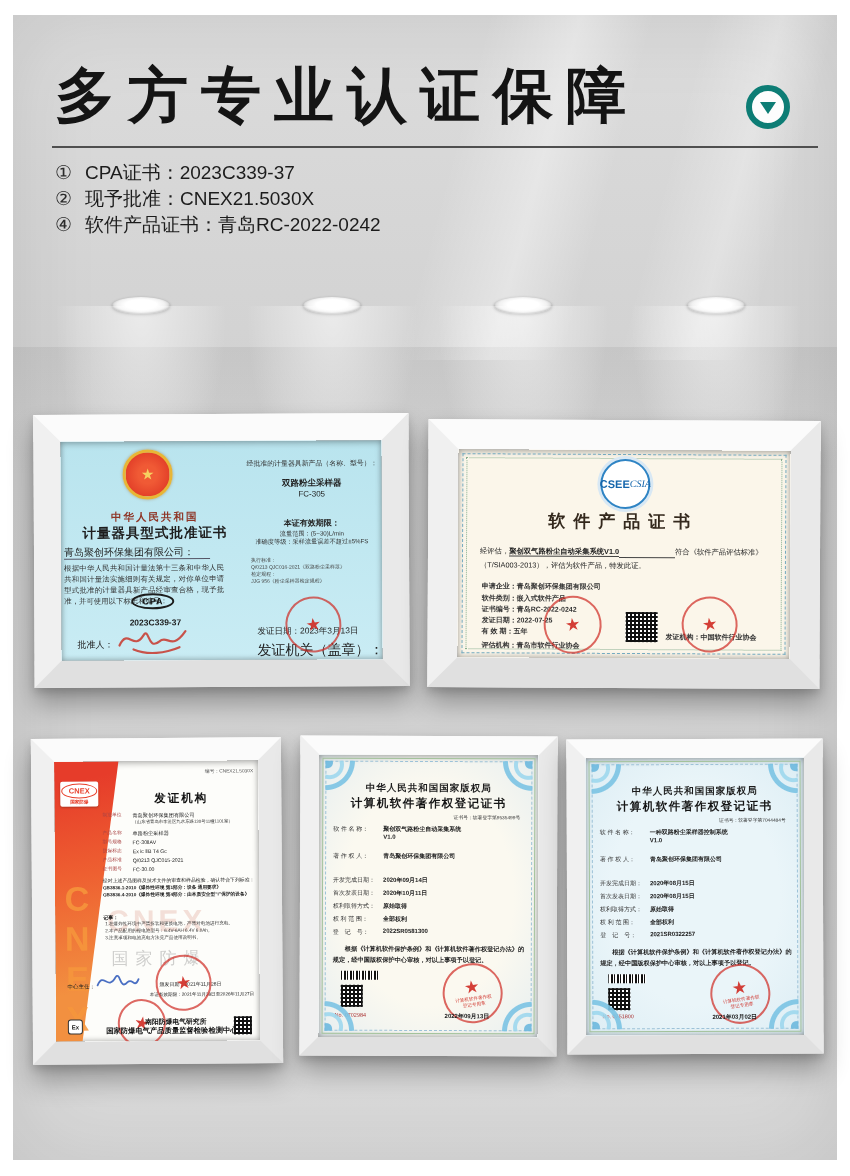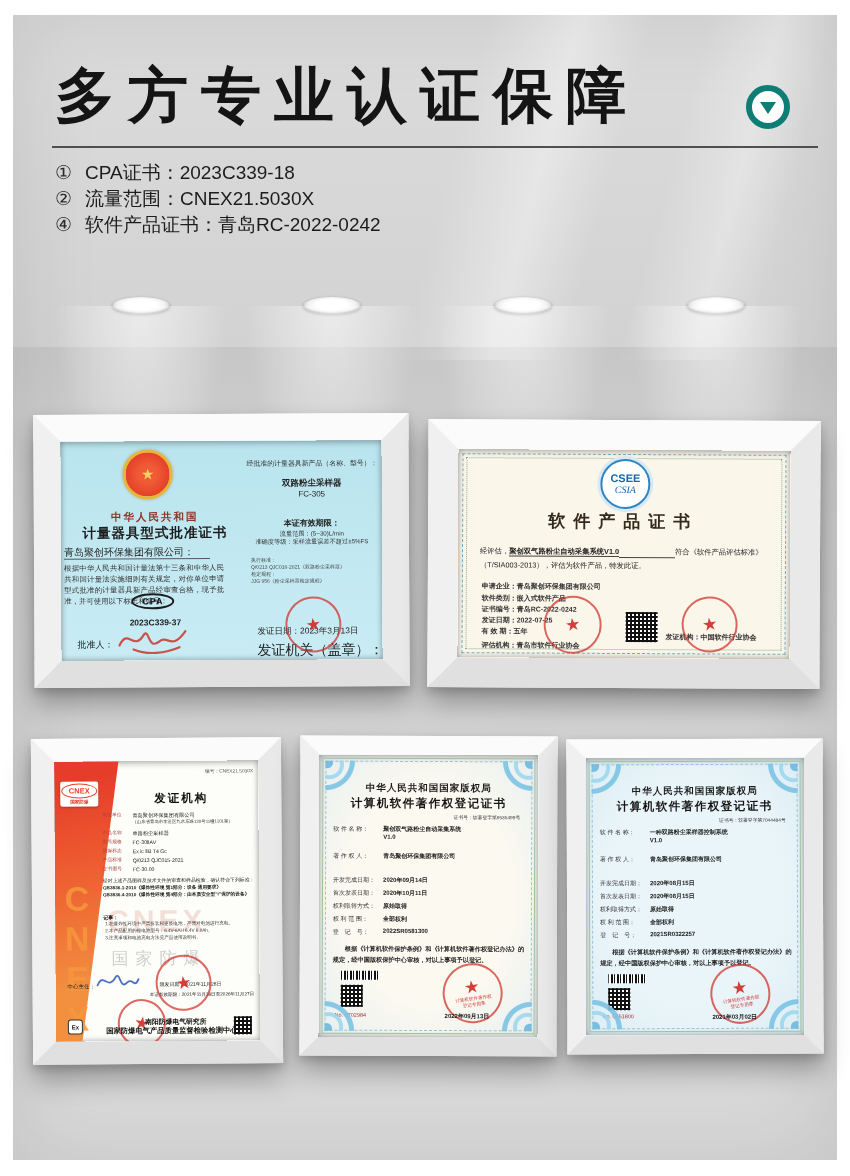--- a/index.html
+++ b/index.html
@@ -45,21 +45,21 @@
         font-size:9px;font-weight:800;color:#111;letter-spacing:1px;}
   .stamp{border:2px solid rgba(207,42,34,.7);border-radius:50%;display:flex;flex-direction:column;
         align-items:center;justify-content:center;transform:rotate(-8deg);color:#cf2a22;text-align:center;}
   .stamp .star::before{content:"★";font-size:15px;line-height:1;color:rgba(207,42,34,.9);}
   .stamp .sl{font-size:4.6px;line-height:1.3;color:rgba(207,42,34,.95);white-space:nowrap;}
   
   .cert2{background:#fbf6ea;}
   .cert2::before{content:"";position:absolute;inset:4px;border:1px dashed #74aac0;}
   .cert2::after{content:"";position:absolute;inset:8px;border:1px dotted #86ae8e;}
   .csee{width:46px;height:46px;border-radius:50%;border:2px solid #2f84c4;background:#fff;
-        display:flex;flex-direction:column;align-items:center;justify-content:center;
+        display:flex;flex-direction:row;align-items:center;justify-content:center;
         box-shadow:0 0 0 3px #d8e8f4;z-index:3;}
   .csee-t{font-size:11px;font-weight:800;color:#1566ac;line-height:1;}
   .csee-b{font-size:10px;font-style:italic;font-family:"Liberation Serif",serif;color:#1566ac;line-height:1.2;}
   
   .cert3{background:#fdfdfa;}
   .band{left:0;top:0;width:70px;height:100%;
         background:linear-gradient(168deg,#e63c2a 8%,#ee5f31 40%,#f29040 80%);
         clip-path:polygon(0 0,92% 0,38% 100%,0 100%);}
   .bandtext{writing-mode:vertical-rl;text-orientation:upright;font-weight:800;
         color:rgba(246,150,60,.85);letter-spacing:2px;}
@@ -92,22 +92,22 @@
   <div class="streaks"></div>
   <div class="wall"></div>
 
   <h1 class="title">多方专业认证保障</h1>
   <div class="anchor">
         <span class="tri"></span>
       </div>
   <div class="divider"></div>
 
   <ul class="certlist">
-    <li class="citem"><span class="cnum">①</span><span>CPA证书：2023C339-18</span></li>
-    <li class="citem"><span class="cnum">②</span><span>流量范围：CNEX21.5030X</span></li>
+    <li class="citem"><span class="cnum">①</span><span>CPA证书：2023C339-37</span></li>
+    <li class="citem"><span class="cnum">②</span><span>现予批准：CNEX21.5030X</span></li>
     <li class="citem"><span class="cnum">④</span><span>软件产品证书：青岛RC-2022-0242</span></li>
   </ul>
 
   <div class="spot" style="left:99px"></div>
   <div class="spot" style="left:290px"></div>
   <div class="spot" style="left:481px"></div>
   <div class="spot" style="left:674px"></div>
   <div class="beam" style="left:28px"></div>
   <div class="beam" style="left:219px"></div>
   <div class="beam" style="left:410px"></div>

